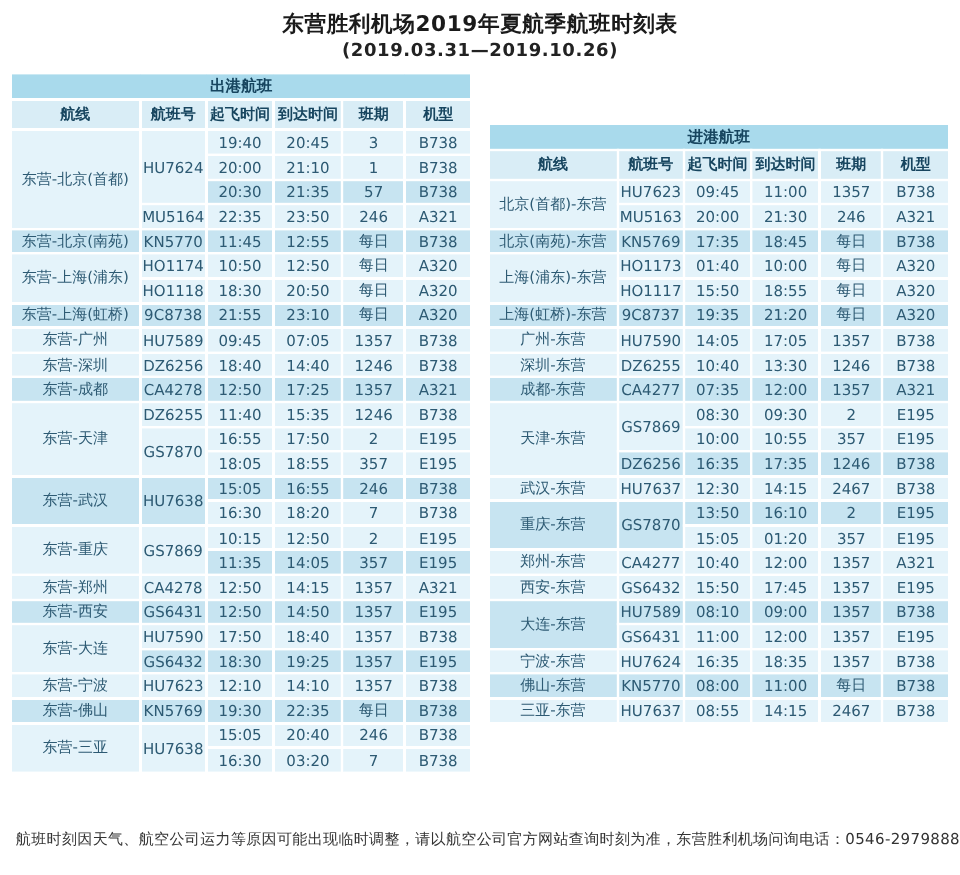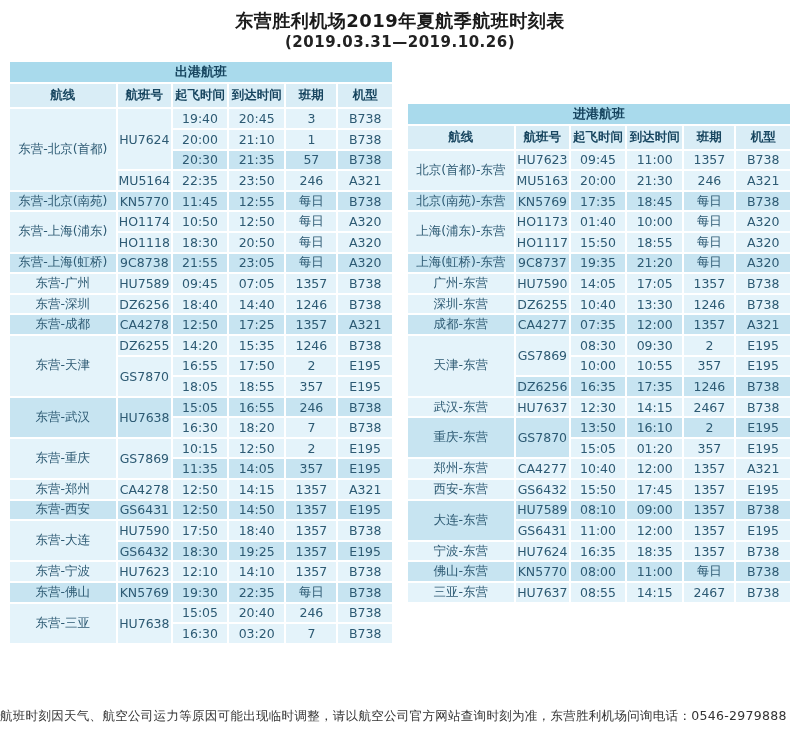--- a/index.html
+++ b/index.html
@@ -35,22 +35,22 @@
   }
   tr.cols-row th{
     background:var(--cols);height:25px;font-size:12.5px;font-weight:bold;color:var(--headtext);
   }
   tbody td{
     height:20.6px;font-size:12.5px;color:var(--celltext);
   }
   td.shade-l{background:var(--rowl);}
   td.shade-m{background:var(--rowm);}
   .footer-note{
-    position:absolute;left:0;bottom:4px;width:100%;
-    text-align:left;font-size:12.5px;color:var(--foottext);letter-spacing:0.3px;
+    position:absolute;left:0;bottom:21px;width:100%;
+    text-align:right;font-size:12.5px;color:var(--foottext);letter-spacing:0.3px;
   }
 </style>
 </head>
 <body>
 
 <div class="page-title">东营胜利机场2019年夏航季航班时刻表</div>
 <div class="page-subtitle">(2019.03.31—2019.10.26)</div>
 
 <div class="tables-wrap">
 
@@ -124,21 +124,21 @@
           <td class="shade-l">HO1118</td>
           <td class="shade-l">18:30</td>
           <td class="shade-l">20:50</td>
           <td class="shade-l">每日</td>
           <td class="shade-l">A320</td>
         </tr>
         <tr>
           <td class="shade-m">东营-上海(虹桥)</td>
           <td class="shade-m">9C8738</td>
           <td class="shade-m">21:55</td>
-          <td class="shade-m">23:05</td>
+          <td class="shade-m">23:10</td>
           <td class="shade-m">每日</td>
           <td class="shade-m">A320</td>
         </tr>
         <tr>
           <td class="shade-l">东营-广州</td>
           <td class="shade-l">HU7589</td>
           <td class="shade-l">09:45</td>
           <td class="shade-l">07:05</td>
           <td class="shade-l">1357</td>
           <td class="shade-l">B738</td>
@@ -155,21 +155,21 @@
           <td class="shade-m">东营-成都</td>
           <td class="shade-m">CA4278</td>
           <td class="shade-m">12:50</td>
           <td class="shade-m">17:25</td>
           <td class="shade-m">1357</td>
           <td class="shade-m">A321</td>
         </tr>
         <tr>
           <td class="shade-l" rowspan="3">东营-天津</td>
           <td class="shade-l">DZ6255</td>
-          <td class="shade-l">14:20</td>
+          <td class="shade-l">11:40</td>
           <td class="shade-l">15:35</td>
           <td class="shade-l">1246</td>
           <td class="shade-l">B738</td>
         </tr>
         <tr>
           <td class="shade-l" rowspan="2">GS7870</td>
           <td class="shade-l">16:55</td>
           <td class="shade-l">17:50</td>
           <td class="shade-l">2</td>
           <td class="shade-l">E195</td>

